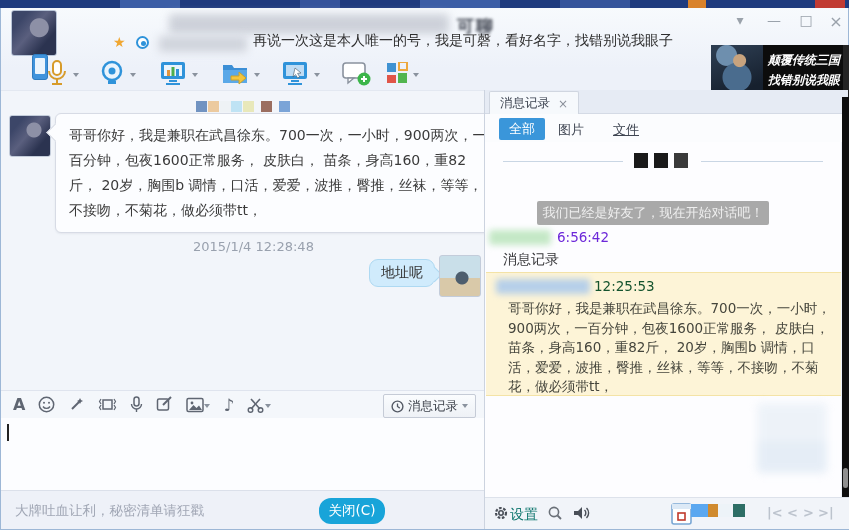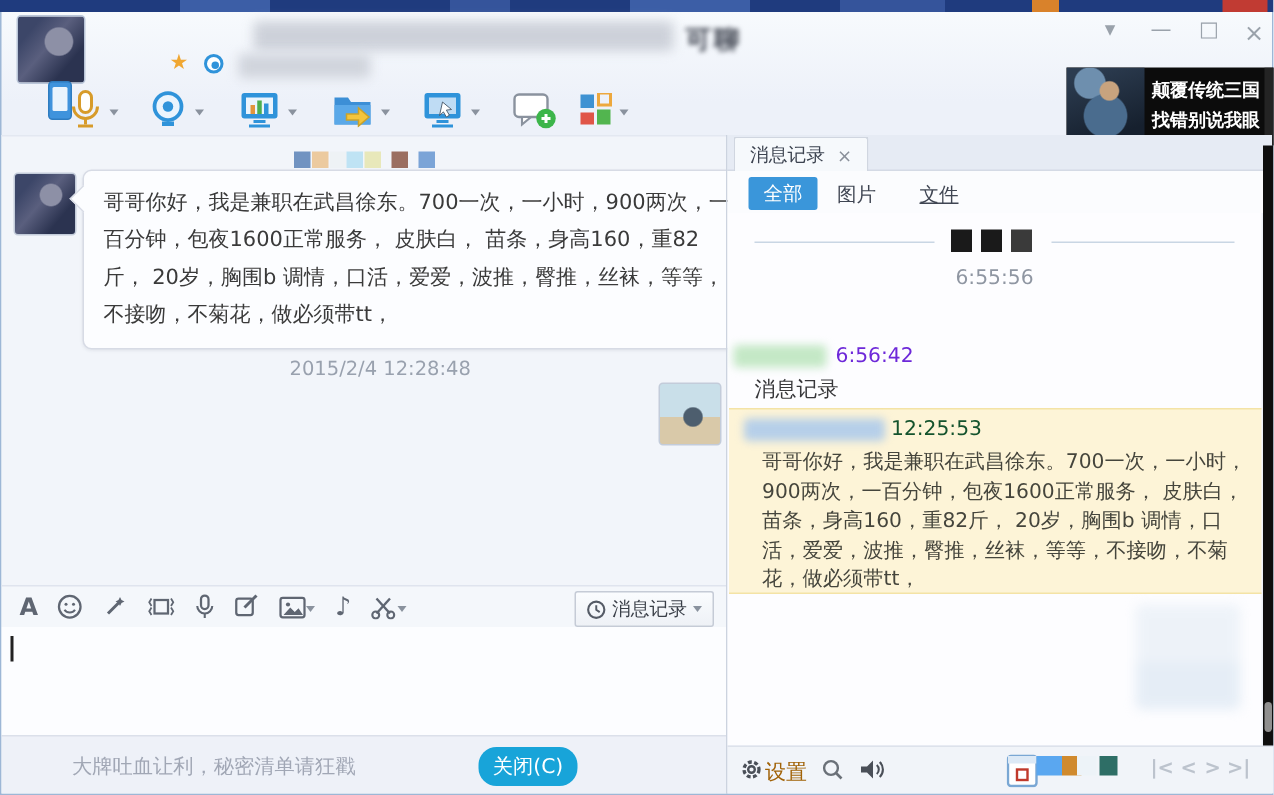--- a/index.html
+++ b/index.html
@@ -40,21 +40,21 @@
   .tool{display:flex;align-items:center;gap:5px;}
   
   #ad{left:710px;top:37px;width:139px;height:52px;background:#0c0c0c;overflow:hidden;}
   #ad .warrior{position:absolute;left:0;top:0;width:52px;height:52px;
     background:
       radial-gradient(circle at 55% 30%, #c8a37e 0 6px, transparent 7px),
       radial-gradient(circle at 50% 62%, #4a6c8e 0 14px, transparent 15px),
       radial-gradient(circle at 30% 20%, #6e8fae 0 10px, transparent 11px),
       linear-gradient(160deg,#2c3c50 10%,#16202e 80%);}
   #ad .adtext{position:absolute;left:54px;top:5px;width:78px;color:#fff;font-weight:bold;
-    font-size:12px;line-height:20px;text-align:center;}
+    font-size:12px;line-height:20px;text-align:center;font-style:italic;}
   #ad .adedge{position:absolute;right:0;top:0;width:7px;height:52px;background:#242424;}
   
   #chat-area{left:1px;top:90px;width:483px;height:300px;background:#f2f5fa;border-top:1px solid #e3e8f1;}
   .mosaic{position:absolute;top:10px;width:11px;height:11px;}
   #avatar-chat{position:absolute;left:8px;top:24px;width:40px;height:40px;border-radius:3px;
     background:
       radial-gradient(circle at 60% 35%, #8d90a6 0 7px, transparent 8px),
       linear-gradient(130deg,#3c4668 20%,#5a5f7e 45%,#2b3350 75%);
     border:1px solid #c3ccda;}
   #bubble-recv{position:absolute;left:54px;top:22px;width:424px;background:#fcfdff;
@@ -76,21 +76,21 @@
   #composer-bar{left:1px;top:390px;width:483px;height:28px;background:#f4f7fb;border-top:1px solid #dfe4ee;
     display:flex;align-items:center;gap:13px;padding-left:12px;}
   .cicon{color:#5f6672;font-size:15px;display:flex;align-items:center;}
   #history-btn{position:absolute;right:8px;top:3px;height:22px;display:flex;align-items:center;gap:4px;
     border:1px solid #c5cbd6;background:linear-gradient(#fafcfe,#eef1f6);border-radius:2px;padding:0 7px;
     font-size:12.5px;color:#3a3f48;}
   #input-area{left:1px;top:418px;width:483px;height:72px;background:#fcfdff;}
   #cursor{position:absolute;left:6px;top:6px;width:1.5px;height:17px;background:#222;}
   
   #footer-left{left:1px;top:490px;width:483px;height:39px;background:#eef1f8;border-top:1px solid #dbe0ea;}
-  #promo{position:absolute;left:14px;top:11px;font-size:13.5px;color:#a1a7b5;margin-left:33px;}
+  #promo{position:absolute;left:14px;top:11px;font-size:13.5px;color:#a1a7b5;}
   .teal-btn{position:absolute;top:7px;height:26px;background:#18a4d9;color:#fff;border-radius:12px;
     font-size:13.5px;display:flex;align-items:center;justify-content:center;}
   #send-btn .divider{width:1px;height:16px;background:rgba(255,255,255,.55);margin:0 7px 0 9px;}
   #send-btn .scaret{width:0;height:0;border:4px solid transparent;border-top:5px solid #fff;margin-top:5px;}
   
   #vdivider{left:484px;top:90px;width:1px;height:439px;background:#ccd3df;}
   #htabbar{left:485px;top:90px;width:363px;height:24px;background:#e6ebf4;border-bottom:1px solid #d4dae5;}
   #htab{position:absolute;left:4px;top:1px;height:23px;background:#f6f9fc;border:1px solid #d0d6e0;border-bottom:none;
     border-radius:2px 2px 0 0;display:flex;align-items:center;gap:8px;padding:0 10px;font-size:12.5px;color:#3c4350;}
   #htab .x{color:#8a909a;font-size:12px;}
@@ -109,21 +109,21 @@
   #msg1{position:absolute;left:18px;top:109px;font-size:14px;color:#37373a;}
   #yellow-block{position:absolute;left:1px;top:130px;width:356px;height:122px;background:#fdf4d7;
     border-top:1px solid #f4e3a6;border-bottom:1px solid #f4e3a6;}
   #blue-blur{position:absolute;left:10px;top:6px;width:94px;height:15px;background:#b6cfe9;filter:blur(3px);border-radius:3px;}
   #time3{position:absolute;left:108px;top:5px;font-size:13.5px;color:#14532d;}
   #msg2{position:absolute;left:22px;top:26px;width:330px;font-size:13.5px;line-height:19.5px;color:#45453c;}
   #watermark{position:absolute;right:14px;bottom:24px;width:70px;height:70px;opacity:.5;
     background:linear-gradient(#dfe9f3 55%, #cfdfee 55%);filter:blur(4px);border-radius:4px;}
   
   #hfooter{left:485px;top:497px;width:364px;height:32px;background:#f1f4f9;border-top:1px solid #dde2eb;}
-  #settings-label{position:absolute;left:25px;top:8px;font-size:14px;color:#a16207;}
+  #settings-label{position:absolute;left:25px;top:8px;font-size:14px;color:#0f766e;}
   .cens{position:absolute;top:6px;height:13px;}
   .navchev{position:absolute;top:7px;color:#bcc3cd;font-size:13px;font-weight:bold;}
   
   #scroll-black{left:842px;top:97px;width:7px;height:400px;background:#0e0e0e;}
   #scroll-thumb{position:absolute;left:1px;top:371px;width:5px;height:20px;background:#8f8f8f;border-radius:3px;}
   svg{display:block;}
 </style>
 </head>
 <body>
 
@@ -142,20 +142,21 @@
   <div id="phone-icon" class="abs">
       <span class="screen"></span>
     </div>
   <div id="name-blur" class="abs"></div>
   <div id="partial-name" class="abs">可聊</div>
   <div id="star-icon" class="abs">★</div>
   <div id="circle-icon" class="abs">
       <i></i>
     </div>
   <div id="sig-blur" class="abs"></div>
+  <div id="signature" class="abs">再说一次这是本人唯一的号，我是可磬，看好名字，找错别说我眼子</div>
 
   <div class="winctl abs" style="left:726px;">▾</div>
   <div class="winctl abs" style="left:760px;">—</div>
   <div class="winctl abs" style="left:792px;">□</div>
   <div class="winctl abs" style="left:822px;font-size:16px;">×</div>
 
   <div class="tool abs" style="left:45px;top:52px;">
     <svg width="22" height="26" viewBox="0 0 22 26">
       <rect x="7" y="1" width="8" height="14" rx="4" fill="#fff" stroke="#d79b2a" stroke-width="2"></rect>
       <path d="M3 11 a8 8 0 0 0 16 0" fill="none" stroke="#d79b2a" stroke-width="2"></path>
@@ -235,21 +236,22 @@
   <div class="mosaic" style="left:195px;background:#7193c1;"></div>
   <div class="mosaic" style="left:207px;background:#ecca9f;"></div>
   <div class="mosaic" style="left:219px;background:#eef2f5;"></div>
   <div class="mosaic" style="left:230px;background:#bfe3f4;"></div>
   <div class="mosaic" style="left:242px;background:#e8e8ba;"></div>
   <div class="mosaic" style="left:260px;background:#9b6e60;"></div>
   <div class="mosaic" style="left:278px;background:#7ba4d7;"></div>
 
   <div id="avatar-chat"></div>
   <div id="bubble-recv">哥哥你好，我是兼职在武昌徐东。700一次，一小时，900两次，一百分钟，包夜1600正常服务， 皮肤白， 苗条，身高160，重82斤， 20岁，胸围b 调情，口活，爱爱，波推，臀推，丝袜，等等，不接吻，不菊花，做必须带tt，</div>
-  <div id="ts-recv">2015/2/4 12:28:48</div>
+  <div id="ts-recv">2015/1/4 12:28:48</div>
+  <div id="bubble-sent">地址呢</div>
   <div id="avatar-sent"></div>
 </div>
 
 <div id="composer-bar" class="abs">
   <span class="cicon" style="font-weight:bold;font-size:16px;">A</span>
   <span class="cicon">
     <svg width="17" height="17" viewBox="0 0 17 17">
         <circle cx="8.5" cy="8.5" r="7.2" fill="none" stroke="#5f6672" stroke-width="1.5"></circle>
         <circle cx="6" cy="6.8" r="1" fill="#5f6672"></circle>
         <circle cx="11" cy="6.8" r="1" fill="#5f6672"></circle>
@@ -334,21 +336,21 @@
   <span class="filter-plain" style="left:128px;text-decoration:underline;">文件</span>
 </div>
 
 <div id="hcontent" class="abs">
   <div class="sep-line" style="left:18px;width:120px;"></div>
   <div class="sep-line" style="left:216px;width:122px;"></div>
   <div class="blk-sq" style="left:149px;"></div>
   <div class="blk-sq" style="left:169px;"></div>
   <div class="blk-sq" style="left:189px;background:#3a3a3a;"></div>
 
-  <div id="time1">6:55:56</div>
+  <div id="sys-pill">我们已经是好友了，现在开始对话吧！</div>
 
   <div id="green-blur"></div>
   <div id="time2">6:56:42</div>
   <div id="msg1">消息记录</div>
 
   <div id="yellow-block">
     <div id="blue-blur"></div>
     <div id="time3">12:25:53</div>
     <div id="msg2">哥哥你好，我是兼职在武昌徐东。700一次，一小时，900两次，一百分钟，包夜1600正常服务， 皮肤白， 苗条，身高160，重82斤， 20岁，胸围b 调情，口活，爱爱，波推，臀推，丝袜，等等，不接吻，不菊花，做必须带tt，</div>
   </div>

